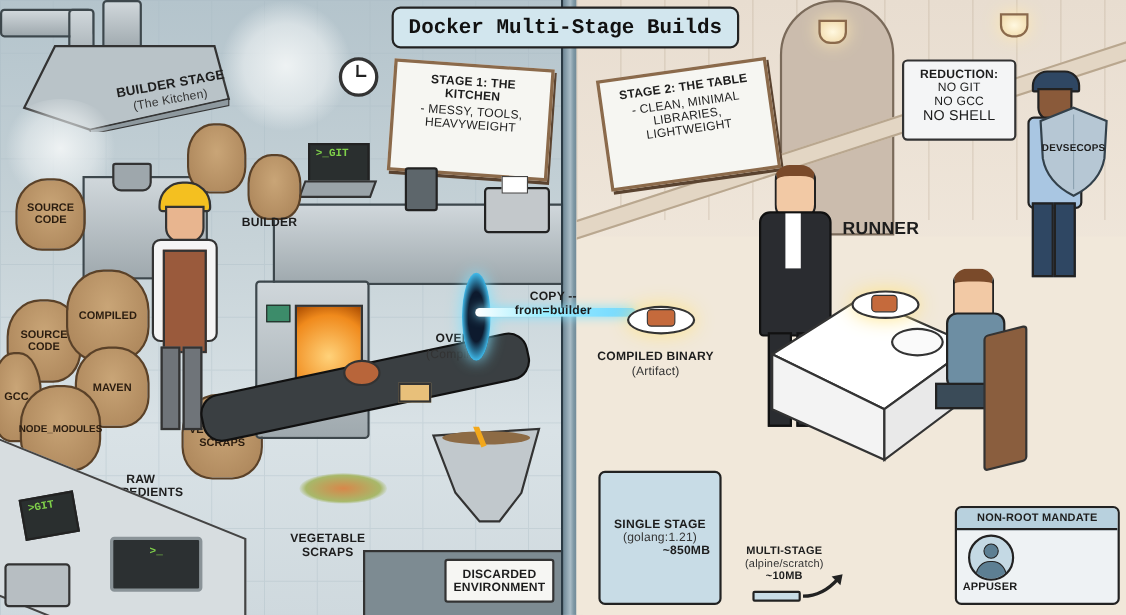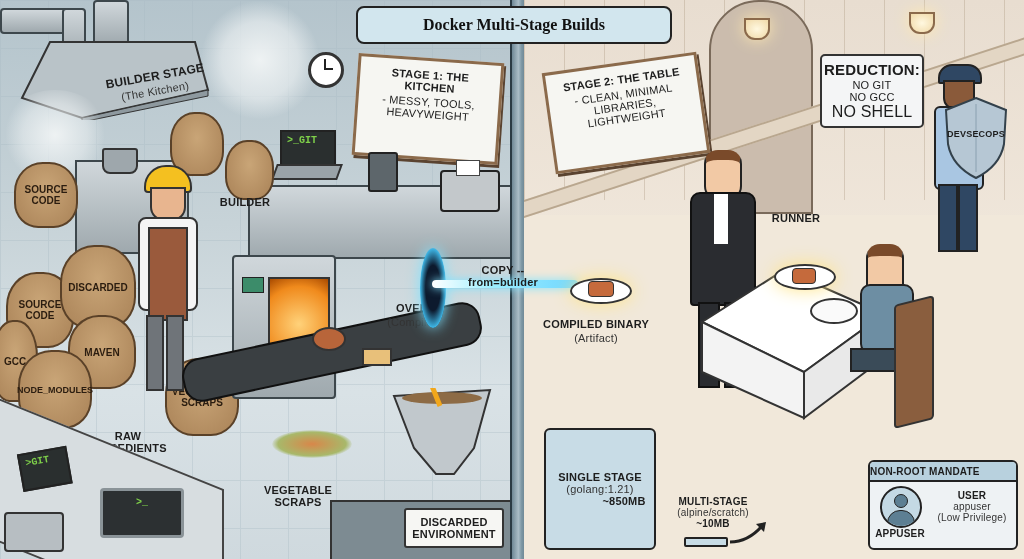--- a/index.html
+++ b/index.html
@@ -63,21 +63,21 @@
     <div class="abs" style="left:14px;top:-12px;width:22px;height:14px;background:#fff;border:1px solid #444;"></div>
   </div>
 
   <div class="abs steel" style="left:75px;top:160px;width:110px;height:90px;"></div>
   <div class="abs" style="left:102px;top:148px;width:32px;height:22px;background:#9ea7ac;border:2px solid #333;border-radius:3px 3px 8px 8px;"></div>
 
   <div class="abs sack" style="left:14px;top:162px;width:60px;height:62px;">SOURCE CODE</div>
   <div class="abs sack" style="left:170px;top:112px;width:50px;height:60px;"></div>
   <div class="abs sack" style="left:225px;top:140px;width:45px;height:56px;"></div>
   <div class="abs sack" style="left:6px;top:272px;width:64px;height:72px;">SOURCE CODE</div>
-  <div class="abs sack" style="left:60px;top:245px;width:72px;height:80px;">DISCARDED</div>
+  <div class="abs sack" style="left:60px;top:245px;width:72px;height:80px;">COMPILED</div>
   <div class="abs sack" style="left:-8px;top:320px;width:42px;height:78px;">GCC</div>
   <div class="abs sack" style="left:68px;top:315px;width:64px;height:70px;">MAVEN</div>
   <div class="abs sack" style="left:18px;top:350px;width:70px;height:75px;font-size:9px;">NODE_MODULES</div>
   <div class="abs sack" style="left:165px;top:358px;width:70px;height:74px;">VEGETABLE SCRAPS</div>
 
   <div class="abs" style="left:130px;top:165px;width:75px;height:230px;">
     <div class="abs" style="left:14px;top:0;width:44px;height:24px;background:#f4c020;border:2px solid #333;border-radius:22px 22px 4px 4px;"></div>
     <div class="abs" style="left:20px;top:22px;width:32px;height:30px;background:#e8b58f;border:2px solid #333;border-radius:0 0 14px 14px;"></div>
     <div class="abs" style="left:8px;top:52px;width:56px;height:90px;background:#f5f5f5;border:2px solid #333;border-radius:8px;"></div>
     <div class="abs" style="left:18px;top:62px;width:36px;height:90px;background:#9a5a3c;border:2px solid #333;"></div>
@@ -137,24 +137,24 @@
   <div class="abs" style="left:0;top:200px;width:520px;height:14px;background:#e3d6c4;border-top:2px solid #b9a78f;border-bottom:2px solid #b9a78f;transform:skewY(-18deg);transform-origin:left;"></div>
 
   <div class="abs sign" style="left:24px;top:62px;width:130px;height:80px;transform:rotate(-8deg);">
     <div class="lbl" style="font-size:11px;">STAGE 2: THE TABLE</div>
     <div class="lbl" style="font-weight:normal;margin-top:3px;">- CLEAN, MINIMAL</div>
     <div class="lbl" style="font-weight:normal;">LIBRARIES,</div>
     <div class="lbl" style="font-weight:normal;">LIGHTWEIGHT</div>
   </div>
 
   <div class="abs" style="left:296px;top:54px;width:104px;height:74px;background:#f4f5f6;border:2px solid #333;border-radius:5px;padding-top:6px;box-sizing:border-box;">
-    <div class="lbl" style="font-size:15px;text-align:center;">REDUCTION:</div>
+    <div class="lbl" style="font-size:11px;text-align:center;">REDUCTION:</div>
     <div class="lbl" style="font-weight:normal;font-size:11px;">NO GIT</div>
     <div class="lbl" style="font-weight:normal;font-size:11px;">NO GCC</div>
-    <div class="lbl" style="font-weight:normal;font-size:16px;">NO SHELL</div>
+    <div class="lbl" style="font-weight:normal;font-size:13px;">NO SHELL</div>
   </div>
 
   <div class="abs" style="left:406px;top:64px;width:70px;height:190px;">
     <div class="abs" style="left:8px;top:0;width:40px;height:16px;background:#2f4763;border:2px solid #222;border-radius:14px 14px 2px 2px;"></div>
     <div class="abs" style="left:13px;top:16px;width:28px;height:26px;background:#8a5a3a;border:2px solid #222;border-radius:0 0 12px 12px;"></div>
     <div class="abs" style="left:4px;top:42px;width:46px;height:80px;background:#a9c6e2;border:2px solid #222;border-radius:6px;"></div>
     <div class="abs" style="left:8px;top:120px;width:16px;height:64px;background:#2f4763;border:2px solid #222;"></div>
     <div class="abs" style="left:28px;top:120px;width:16px;height:64px;background:#2f4763;border:2px solid #222;"></div>
   </div>
   <div class="abs" style="left:420px;top:96px;width:64px;height:84px;">
@@ -165,21 +165,21 @@
     <div class="abs lbl" style="left:0;top:34px;width:64px;font-size:9px;">DEVSECOPS</div>
   </div>
 
   <div class="abs" style="left:160px;top:150px;width:80px;height:240px;">
     <div class="abs" style="left:20px;top:0;width:34px;height:40px;background:#f2c9a5;border:2px solid #222;border-radius:14px 14px 16px 16px;border-top:10px solid #7a4a2a;"></div>
     <div class="abs" style="left:6px;top:42px;width:62px;height:110px;background:#2a2c30;border:2px solid #111;border-radius:10px 10px 4px 4px;"></div>
     <div class="abs" style="left:30px;top:44px;width:14px;height:50px;background:#fff;"></div>
     <div class="abs" style="left:14px;top:152px;width:18px;height:82px;background:#2a2c30;border:2px solid #111;"></div>
     <div class="abs" style="left:40px;top:152px;width:18px;height:82px;background:#2a2c30;border:2px solid #111;"></div>
   </div>
-  <div class="abs lbl" style="left:242px;top:212px;width:60px;font-size:11px;">RUNNER</div>
+  <div class="abs lbl" style="left:242px;top:200px;width:60px;font-size:16px;">RUNNER</div>
 
   <div class="abs" style="left:170px;top:262px;width:200px;height:160px;">
     <svg width="200" height="160" viewBox="0 0 200 160">
       <polygon points="8,60 90,8 190,52 110,110" fill="#ffffff" stroke="#333" stroke-width="2"></polygon>
       <polygon points="8,60 110,110 110,156 8,110" fill="#f3f3f3" stroke="#333" stroke-width="2"></polygon>
       <polygon points="110,110 190,52 190,96 110,156" fill="#e9e9e9" stroke="#333" stroke-width="2"></polygon>
     </svg>
   </div>
   <div class="abs" style="left:250px;top:264px;width:58px;height:22px;background:#fff;border:2px solid #333;border-radius:50%;box-shadow:0 0 18px #ffe58a;">
     <div class="abs" style="left:16px;top:2px;width:22px;height:14px;background:#c56a3c;border:1px solid #333;border-radius:4px;"></div>
@@ -209,38 +209,33 @@
   </div>
   <div class="abs" style="left:160px;top:537px;width:40px;height:6px;background:#c8dce6;border:2px solid #222;border-radius:2px;"></div>
   <div class="abs" style="left:204px;top:520px;width:40px;height:26px;">
     <svg width="40" height="26" viewBox="0 0 40 26">
         <path d="M2,22 Q20,22 34,6" stroke="#222" stroke-width="3" fill="none"></path>
         <polygon points="28,4 38,2 36,12" fill="#222"></polygon>
       </svg>
   </div>
 
   <div class="abs box" style="left:344px;top:460px;width:146px;height:86px;background:#eef2f4;overflow:hidden;">
-    <div style="background:#b8d1de;border-bottom:2px solid #222;height:18px;display:flex;align-items:center;">
+    <div style="background:#b8d1de;border-bottom:2px solid #222;height:18px;display:flex;align-items:center;justify-content:center;">
       <span class="lbl" style="font-size:10px;">NON-ROOT MANDATE</span>
     </div>
     <div class="abs" style="left:10px;top:24px;width:38px;height:38px;border-radius:50%;background:#c4d9e4;border:2px solid #222;overflow:hidden;">
       <div class="abs" style="left:12px;top:6px;width:12px;height:12px;border-radius:50%;background:#5d7f93;border:1px solid #222;"></div>
       <div class="abs" style="left:5px;top:22px;width:26px;height:18px;border-radius:13px 13px 0 0;background:#5d7f93;border:1px solid #222;"></div>
     </div>
     <div class="abs lbl" style="left:2px;top:66px;width:56px;font-size:10px;">APPUSER</div>
-    <div class="abs" style="left:60px;top:28px;width:84px;">
-      <div class="lbl" style="font-size:10px;">USER</div>
-      <div class="lbl sub" style="font-size:10px;">appuser</div>
-      <div class="lbl sub" style="font-size:10px;">(Low Privilege)</div>
-    </div>
   </div>
 </div>
 
 <div class="abs" style="left:420px;top:248px;width:26px;height:80px;border-radius:50%;background:radial-gradient(ellipse,#0d1a2e 40%,#3fb8e8 70%,rgba(120,220,255,0) 80%);box-shadow:0 0 14px #7fe3ff;"></div>
 <div class="abs" style="left:432px;top:280px;width:146px;height:8px;background:linear-gradient(90deg,#ffffff,#9eefff 40%,#6fd6ff);border-radius:4px;box-shadow:0 0 10px #7fe3ff;"></div>
 <div class="abs lbl" style="left:448px;top:264px;width:110px;font-size:11px;">COPY --from=builder</div>
 <div class="abs" style="left:570px;top:278px;width:58px;height:22px;background:#fff;border:2px solid #333;border-radius:50%;box-shadow:0 0 18px #ffe58a;">
   <div class="abs" style="left:16px;top:1px;width:24px;height:14px;background:#c56a3c;border:1px solid #333;border-radius:4px;"></div>
 </div>
 
 <div class="abs" style="left:356px;top:6px;width:312px;height:34px;background:#d2e6ee;border:2px solid #222;border-radius:8px;display:flex;align-items:center;justify-content:center;">
-  <span style="font-family:Liberation Serif, serif;font-weight:bold;font-size:16px;color:#111;">Docker Multi-Stage Builds</span>
+  <span style="font-family:Liberation Mono, monospace;font-weight:bold;font-size:19px;color:#111;">Docker Multi-Stage Builds</span>
 </div>
 
 </body></html>

